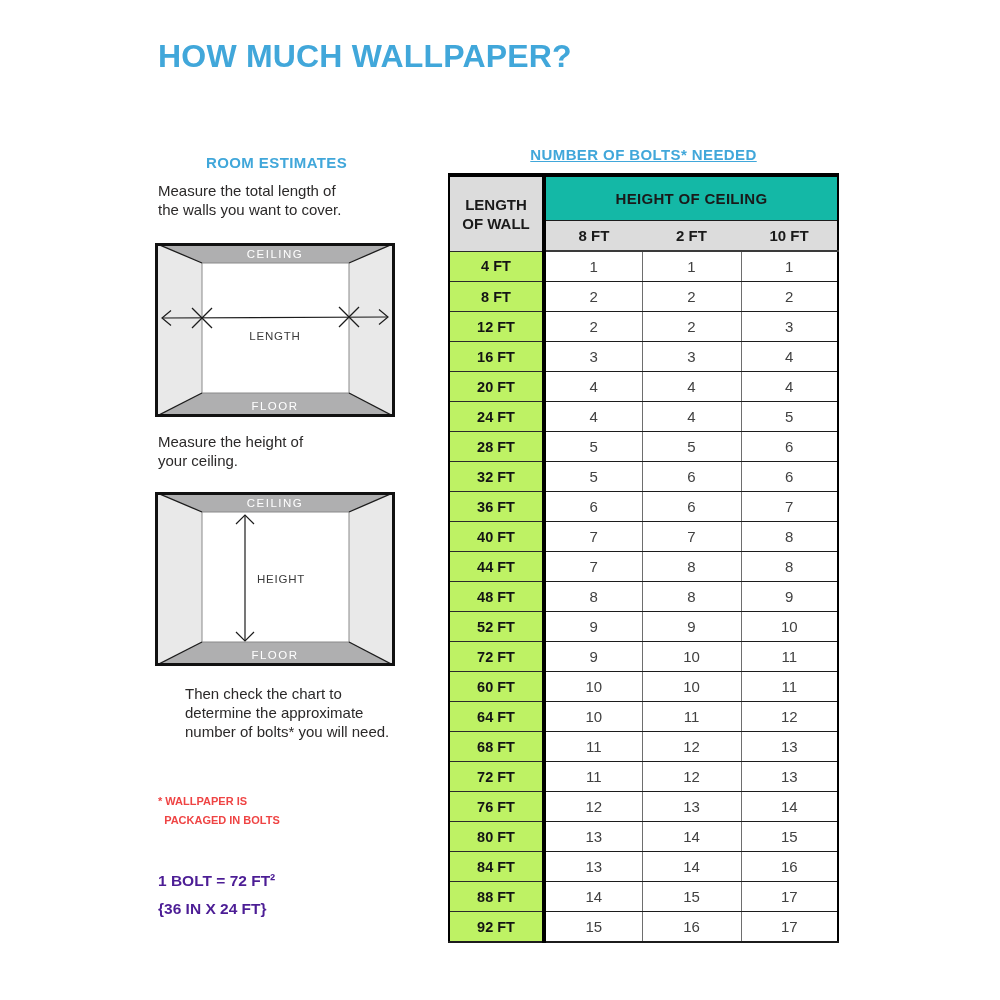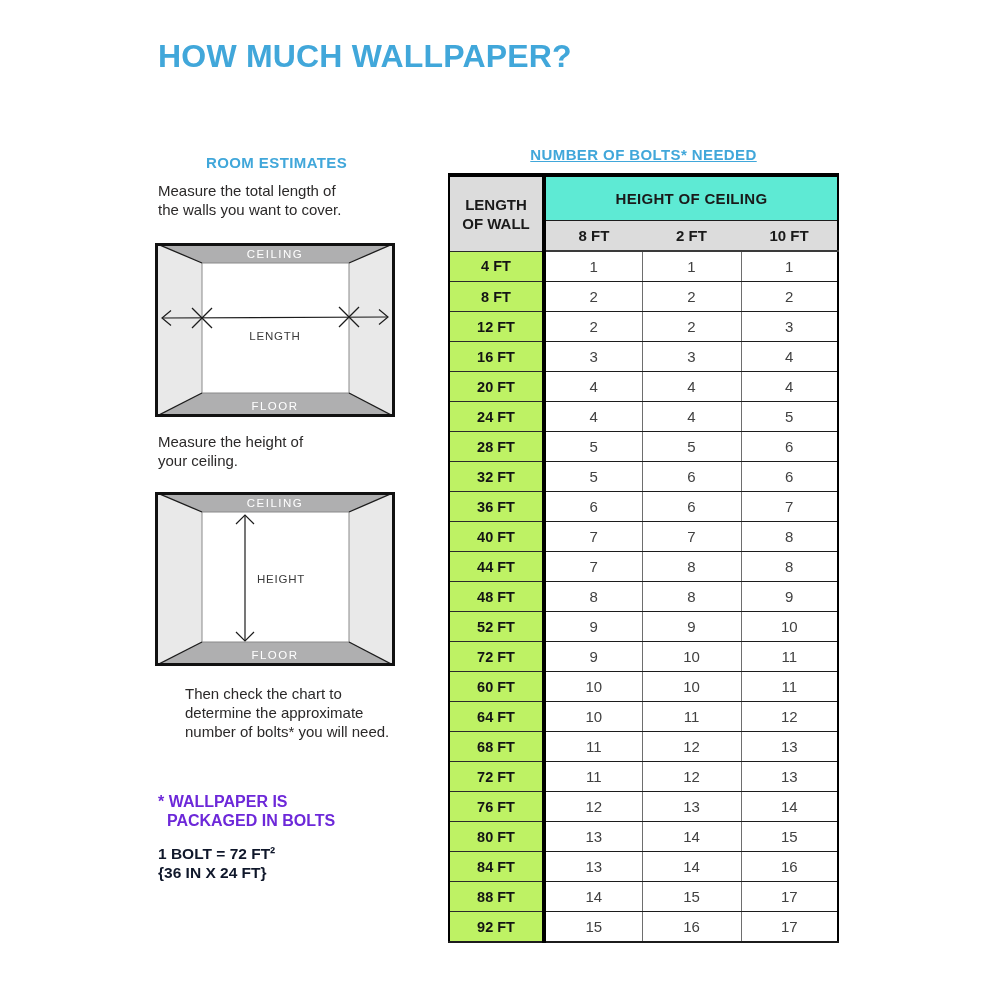--- a/index.html
+++ b/index.html
@@ -12,43 +12,43 @@
     left:158px;top:38px;font-size:32px;font-weight:700;color:#41a7da;
     letter-spacing:0.2px;white-space:nowrap;
   }
   .section-heading{
     font-size:15px;font-weight:700;color:#41a7da;letter-spacing:0.4px;white-space:nowrap;
   }
   .step-text{
     font-size:15px;line-height:19px;color:#2b2929;white-space:pre-line;
   }
   .footnote{
-    font-size:16px;line-height:19px;font-weight:700;color:#6d28d9;white-space:pre-wrap;
+    font-size:11px;line-height:19px;font-weight:700;color:#ef4444;white-space:pre-wrap;
   }
   .bolt-size{
-    font-size:15.5px;line-height:19px;font-weight:700;color:#0f172a;white-space:pre-line;
+    font-size:15.5px;line-height:28px;font-weight:700;color:#4c1d95;white-space:pre-line;margin-top:23px;
   }
   .diagram{display:block;}
   .diagram text{font-family:"Liberation Sans", sans-serif;}
 
   .table-heading-wrap{left:448px;top:146px;width:391px;text-align:center;text-decoration:underline;}
 
   table.bolts{
     border-collapse:collapse;table-layout:fixed;width:391px;
     border-top:4px solid #000;border-left:2px solid #000;
     border-right:2px solid #000;border-bottom:2px solid #1c1c1c;
   }
   table.bolts th, table.bolts td{padding:0;text-align:center;vertical-align:middle;}
   .corner-th{
     width:95px;background:#dcdcdc;border-right:4px solid #000;
     border-bottom:1.5px solid #2a2a2a;
     font-size:15px;font-weight:700;color:#1a1a1a;white-space:pre-line;line-height:19px;
   }
   .group-th{
-    background:#5eead4;height:43px;border-bottom:1.5px solid #1c1c1c;
+    background:#14b8a6;height:43px;border-bottom:1.5px solid #1c1c1c;
     font-size:15px;font-weight:700;color:#1a1a1a;letter-spacing:0.3px;
   }
   .col-th{
     background:#dcdcdc;height:29px;border-bottom:2px solid #3a3a3a;
     font-size:15px;font-weight:700;color:#1a1a1a;
   }
   td.rowhead{
     background:#bef264;border-right:4px solid #000;border-bottom:1.5px solid #2a2a2a;
     height:29px;font-size:14.5px;font-weight:700;color:#141414;
   }

